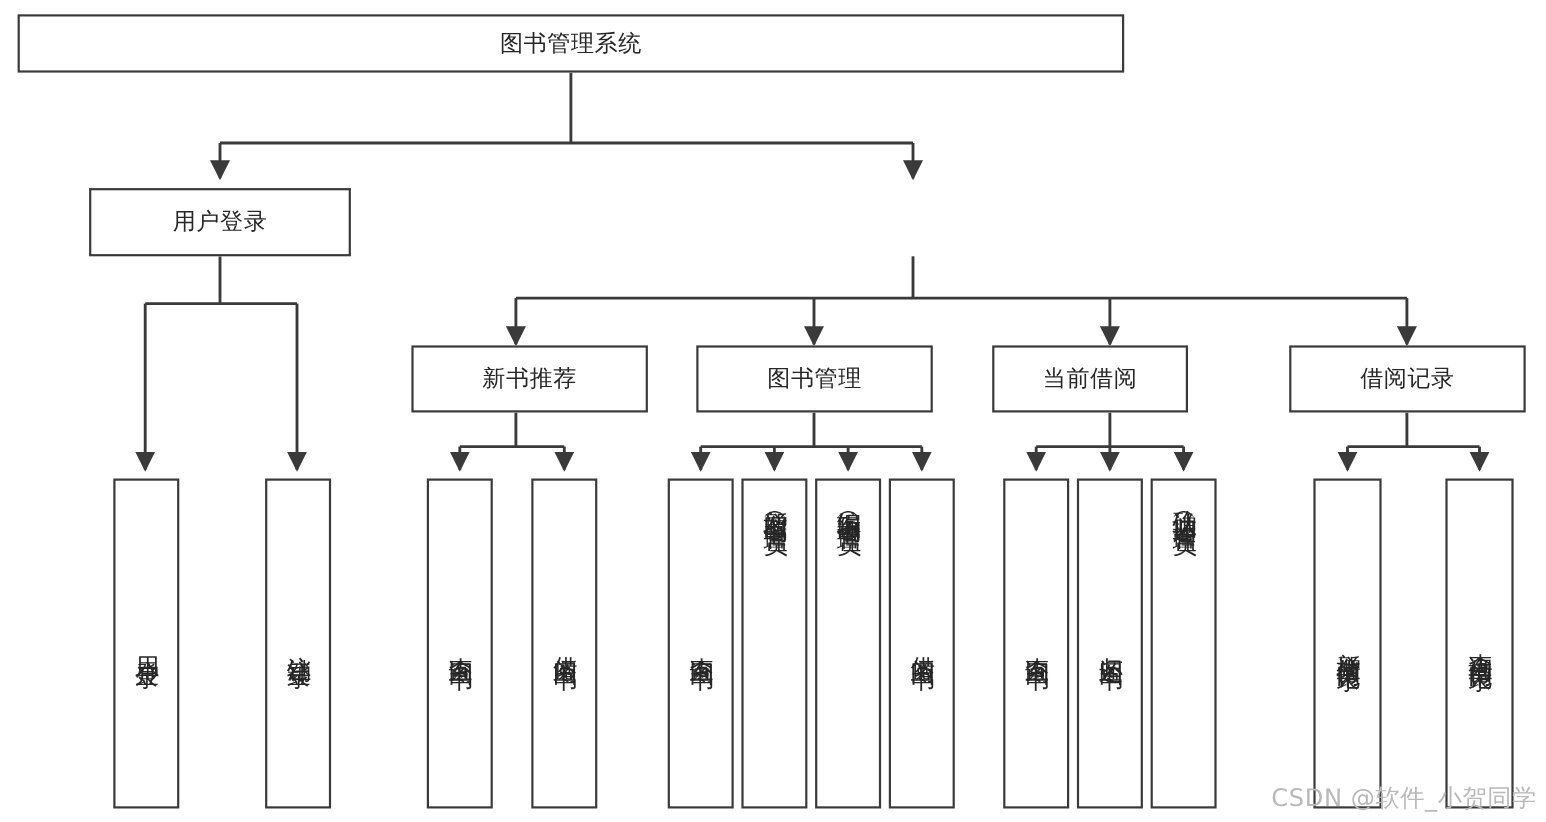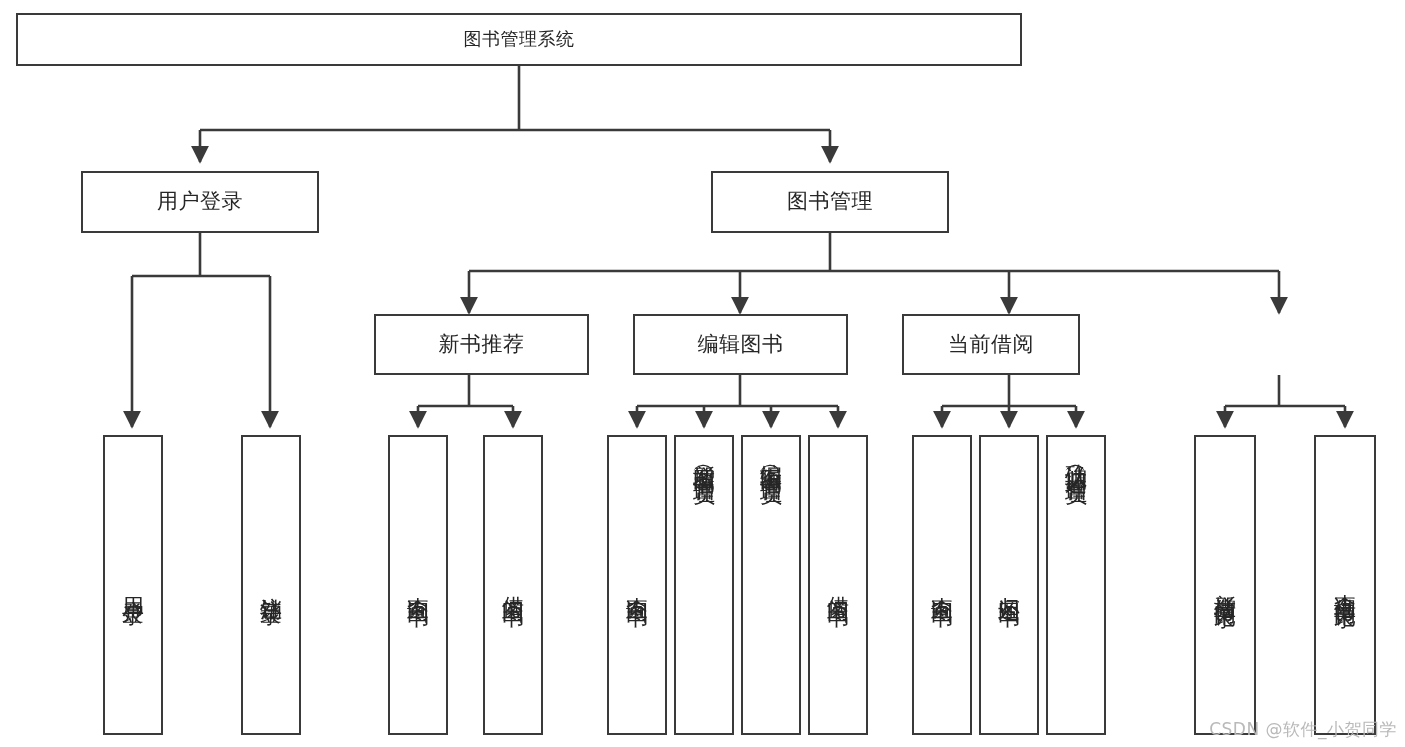--- a/index.html
+++ b/index.html
@@ -41,21 +41,21 @@
     text-align: center;
     line-height: 1.02;
     white-space: nowrap;
   }
   
   .node.horiz .label {
     font-size: 21px;
     letter-spacing: 0.5px;
   }
   .node.root .label {
-    font-size: 18px;
+    font-size: 21px;
   }
   
   .node.vert {
     align-items: flex-start;
     padding-top: 9px;
   }
   .node.vert .label {
     writing-mode: vertical-rl;
     text-orientation: upright;
     font-size: 22px;
@@ -63,21 +63,21 @@
     letter-spacing: 3px;
   }
   .node.vert.mid {
     align-items: center;
     padding-top: 0;
   }
   .watermark {
     position: absolute;
     right: 8px;
     bottom: 6px;
-    font-size: 17px;
+    font-size: 22px;
     color: #b9b9b9;
     font-family: "DejaVu Sans", "Liberation Sans", sans-serif;
     white-space: nowrap;
     letter-spacing: 0.5px;
   }
 </style>
 </head>
 <body>
 
 <div id="canvas">
@@ -132,33 +132,33 @@
     </g>
   </svg>
 
   <div class="node horiz root" style="left:16px; top:13px; width:1006px; height:53px;">
     <span class="label">图书管理系统</span>
   </div>
 
   <div class="node horiz" style="left:81px; top:171px; width:238px; height:62px;">
     <span class="label">用户登录</span>
   </div>
-  <div class="node horiz" style="left:711px; top:171px; width:238px; height:62px;">
-    <span class="label">图书管理</span>
-  </div>
 
   <div class="node horiz" style="left:362px; top:314px; width:215px; height:61px;margin-left:12px;">
     <span class="label">新书推荐</span>
   </div>
   <div class="node horiz" style="left:633px; top:314px; width:215px; height:61px;">
-    <span class="label">编辑图书</span>
+    <span class="label">图书管理</span>
   </div>
   <div class="node horiz" style="left:902px; top:314px; width:178px; height:61px;">
     <span class="label">当前借阅</span>
   </div>
+  <div class="node horiz" style="left:1172px; top:314px; width:215px; height:61px;">
+    <span class="label">借阅记录</span>
+  </div>
 
   <div class="node vert mid" style="left:103px; top:435px; width:60px; height:300px;">
     <span class="label">用户登录</span>
   </div>
   <div class="node vert mid" style="left:241px; top:435px; width:60px; height:300px;">
     <span class="label">注销登录</span>
   </div>
 
   <div class="node vert mid" style="left:388px; top:435px; width:60px; height:300px;">
     <span class="label">查询图书</span>

